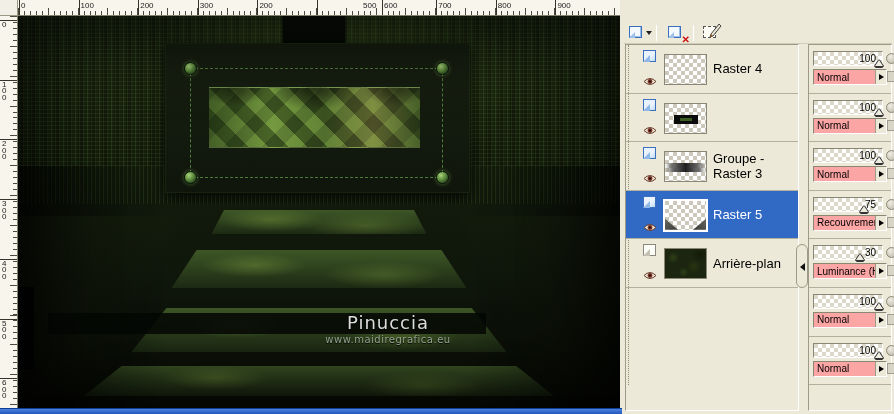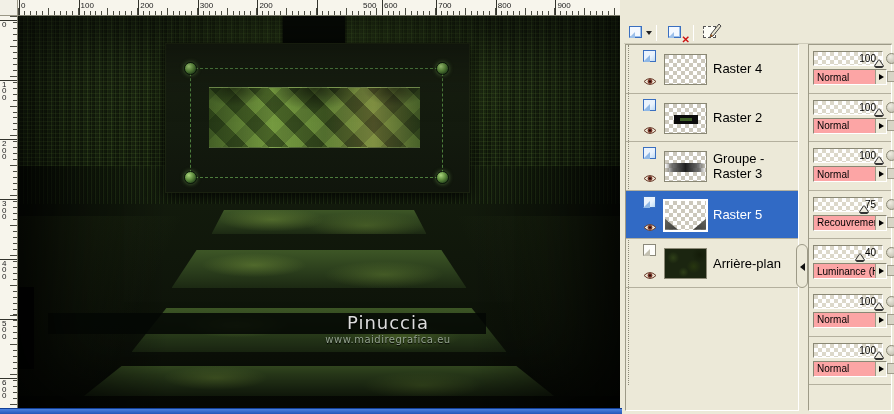--- a/index.html
+++ b/index.html
@@ -300,21 +300,20 @@
     <span class="leye">
       <svg viewBox="0 0 14 9" width="14" height="9">
         <path d="M1 4.5 Q7 -1.5 13 4.5 Q7 10.5 1 4.5 Z" fill="#ece4d2" stroke="#6b3f2e" stroke-width="1"></path>
         <circle cx="7" cy="4.5" r="2.4" fill="#7a3528"></circle>
         <circle cx="7" cy="4.5" r="1" fill="#190c07"></circle>
       </svg>
     </span>
     <span class="lthumb">
             <span class="tv tv-bar"></span>
           </span>
-    <span class="lname">Raster 2</span>
   </div>
 
   <div class="lrow">
     <span class="licon">
             <span class="sheet"></span>
           </span>
     <span class="leye">
       <svg viewBox="0 0 14 9" width="14" height="9">
         <path d="M1 4.5 Q7 -1.5 13 4.5 Q7 10.5 1 4.5 Z" fill="#ece4d2" stroke="#6b3f2e" stroke-width="1"></path>
         <circle cx="7" cy="4.5" r="2.4" fill="#7a3528"></circle>
@@ -419,21 +418,21 @@
     <span class="rowlock"></span>
     <div class="combo">
       <span class="blend">Recouvrement</span>
       <span class="arrow-btn"></span>
     </div>
     <span class="rowlink"></span>
   </div>
 
   <div class="rrow">
     <div class="slider">
-      <span class="val">40</span>
+      <span class="val">30</span>
       <span class="caret" style="left: 42px;"></span>
     </div>
     <span class="rowlock"></span>
     <div class="combo">
       <span class="blend">Luminance (H)</span>
       <span class="arrow-btn"></span>
     </div>
     <span class="rowlink"></span>
   </div>
 

